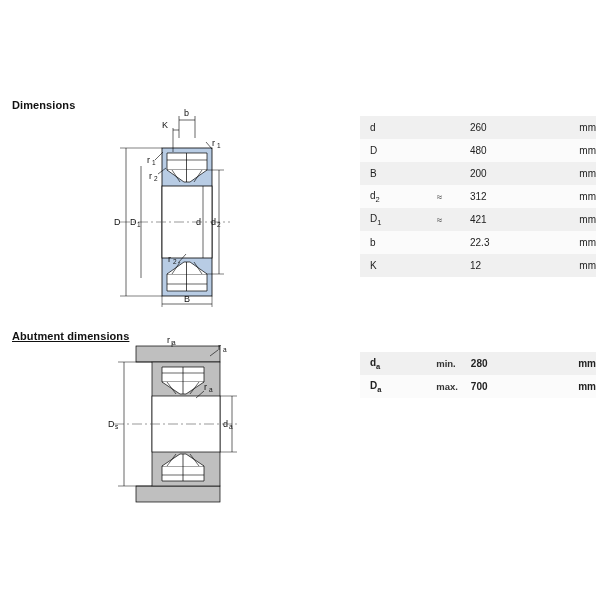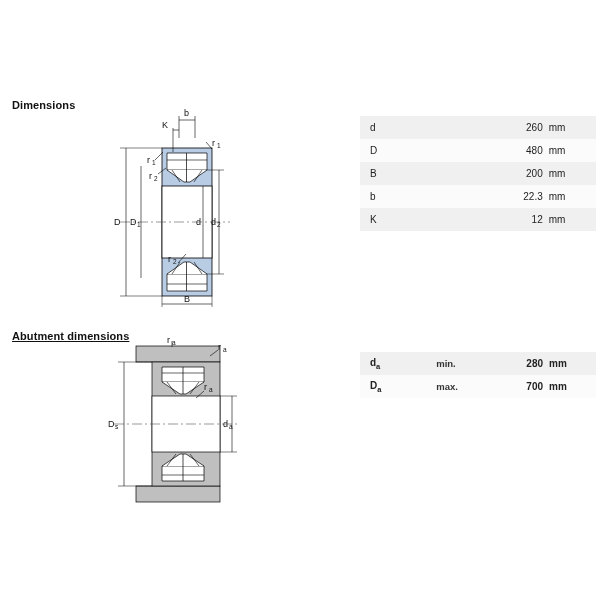--- a/index.html
+++ b/index.html
@@ -35,22 +35,22 @@
   .spec-table td {
     padding: 0;
     height: 23px;
     vertical-align: middle;
     border: none;
   }
   .spec-table tr.odd td { background: #f0f0f0; }
   .spec-table tr.even td { background: #fbfbfb; }
   .col-sym { width: 72px; padding-left: 10px !important; }
   .col-qual { width: 36px; font-size: 9.5px; color: #333; }
-  .col-val { width: 78px; text-align: right; }
-  .col-unit { width: 50px; text-align: left; padding-left: 6px !important; }
+  .col-val { width: 78px; }
+  .col-unit { width: 50px; text-align: right; padding-left: 6px !important; }
   .sub { font-size: 7.5px; vertical-align: sub; }
   #dim-table { left: 360px; top: 116px; width: 236px; }
   #abut-table { left: 360px; top: 352px; width: 236px; font-weight: bold; }
 
   
   .drawing { position: absolute; }
   #main-drawing { left: 100px; top: 108px; width: 230px; height: 200px; }
   #abut-drawing { left: 100px; top: 338px; width: 230px; height: 172px; }
   svg { display: block; overflow: visible; }
   .lbl {
@@ -225,20 +225,32 @@
         <td class="col-val">480</td>
         <td class="col-unit">mm</td>
       </tr>
       <tr class="odd">
         <td class="col-sym"><span>B</span></td>
         <td class="col-qual"></td>
         <td class="col-val">200</td>
         <td class="col-unit">mm</td>
       </tr>
       <tr class="even">
+        <td class="col-sym"><span>d</span><span class="sub">2</span></td>
+        <td class="col-qual">≈</td>
+        <td class="col-val">312</td>
+        <td class="col-unit">mm</td>
+      </tr>
+      <tr class="odd">
+        <td class="col-sym"><span>D</span><span class="sub">1</span></td>
+        <td class="col-qual">≈</td>
+        <td class="col-val">421</td>
+        <td class="col-unit">mm</td>
+      </tr>
+      <tr class="even">
         <td class="col-sym"><span>b</span></td>
         <td class="col-qual"></td>
         <td class="col-val">22.3</td>
         <td class="col-unit">mm</td>
       </tr>
       <tr class="odd">
         <td class="col-sym"><span>K</span></td>
         <td class="col-qual"></td>
         <td class="col-val">12</td>
         <td class="col-unit">mm</td>

